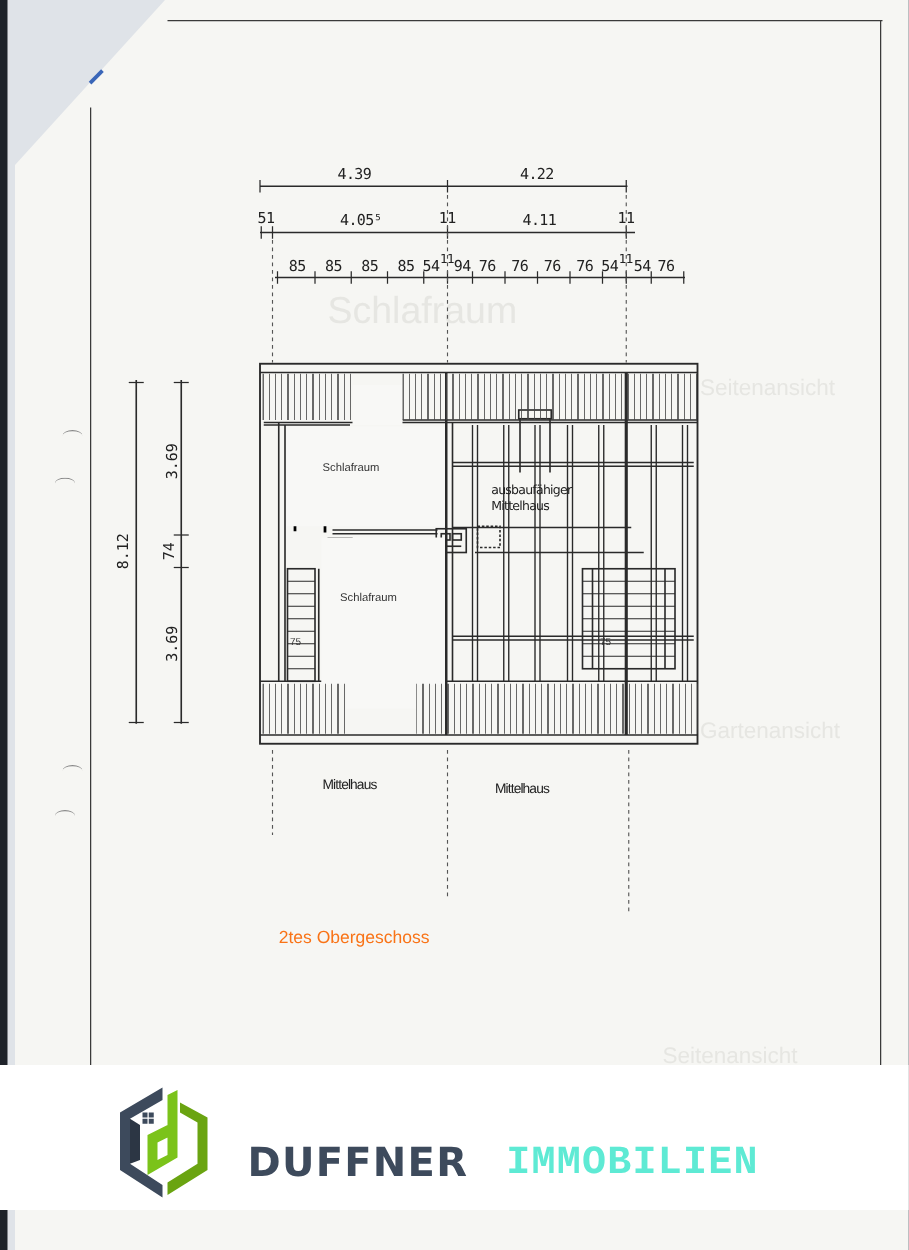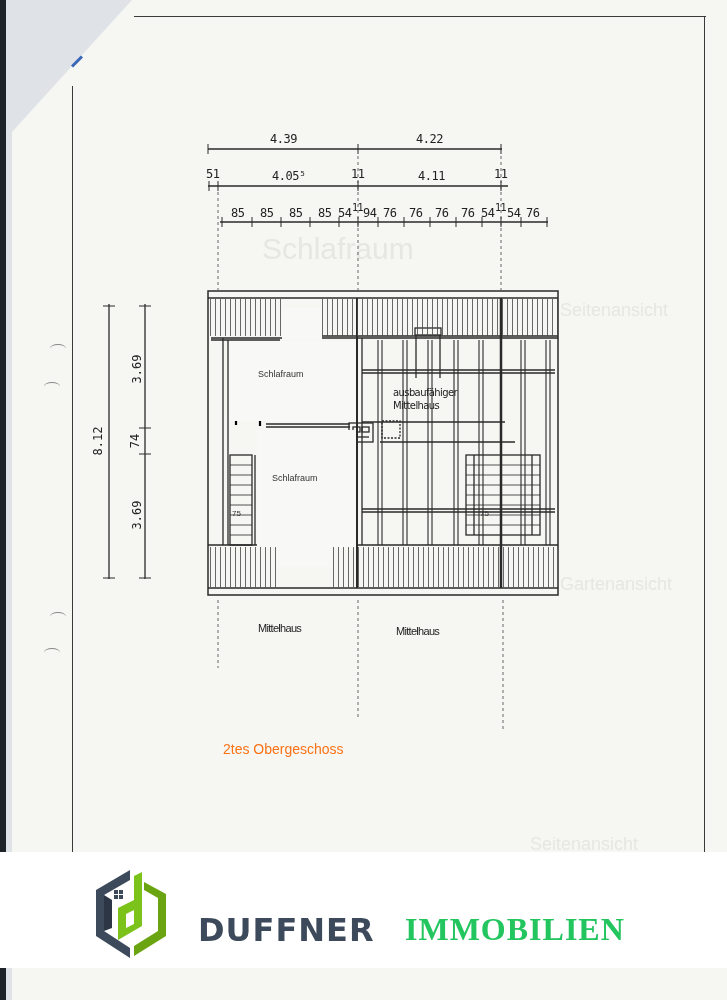--- a/index.html
+++ b/index.html
@@ -18,21 +18,21 @@
   .dim{position:absolute;font-family:"DejaVu Sans Mono",monospace;font-size:12px;color:#222;letter-spacing:-0.5px;}
   .vdim{position:absolute;font-family:"DejaVu Sans Mono",monospace;font-size:12px;color:#222;transform:rotate(-90deg);transform-origin:center;white-space:nowrap;}
   .room-label{position:absolute;font-size:9px;color:#333;}
   .bod-label{position:absolute;font-size:10px;color:#222;line-height:13px;font-family:"DejaVu Sans",sans-serif;letter-spacing:-0.6px;}
   .mittel{position:absolute;font-size:11px;color:#222;font-family:Liberation Sans, sans-serif;letter-spacing:-0.7px;}
   .floor-title{position:absolute;left:223px;top:741px;font-size:14px;color:#f97316;}
   .ghost{position:absolute;color:#e6e6e2;font-size:18px;}
 
   .banner{position:absolute;left:0;top:852px;width:727px;height:116px;background:#ffffff;}
   .brand-left{position:absolute;left:198px;top:911px;font-family:"DejaVu Sans",sans-serif;font-weight:bold;font-size:32px;color:#3d4a5c;letter-spacing:1px;text-align:center;}
-  .brand-right{position:absolute;left:405px;top:911px;font-family:Liberation Serif, serif;font-weight:bold;font-size:32px;color:#22c55e;letter-spacing:1px;}
+  .brand-right{position:absolute;left:405px;top:911px;font-family:Liberation Mono, monospace;font-weight:bold;font-size:32px;color:#5eead4;letter-spacing:1px;}
   .logo{position:absolute;left:92px;top:868px;width:80px;height:92px;}
 </style>
 </head>
 <body>
 
 <div class="scan-bg"></div>
 <div class="paper">
   <div class="frame frame-top"></div>
   <div class="frame frame-right"></div>
   <div class="frame frame-left"></div>

